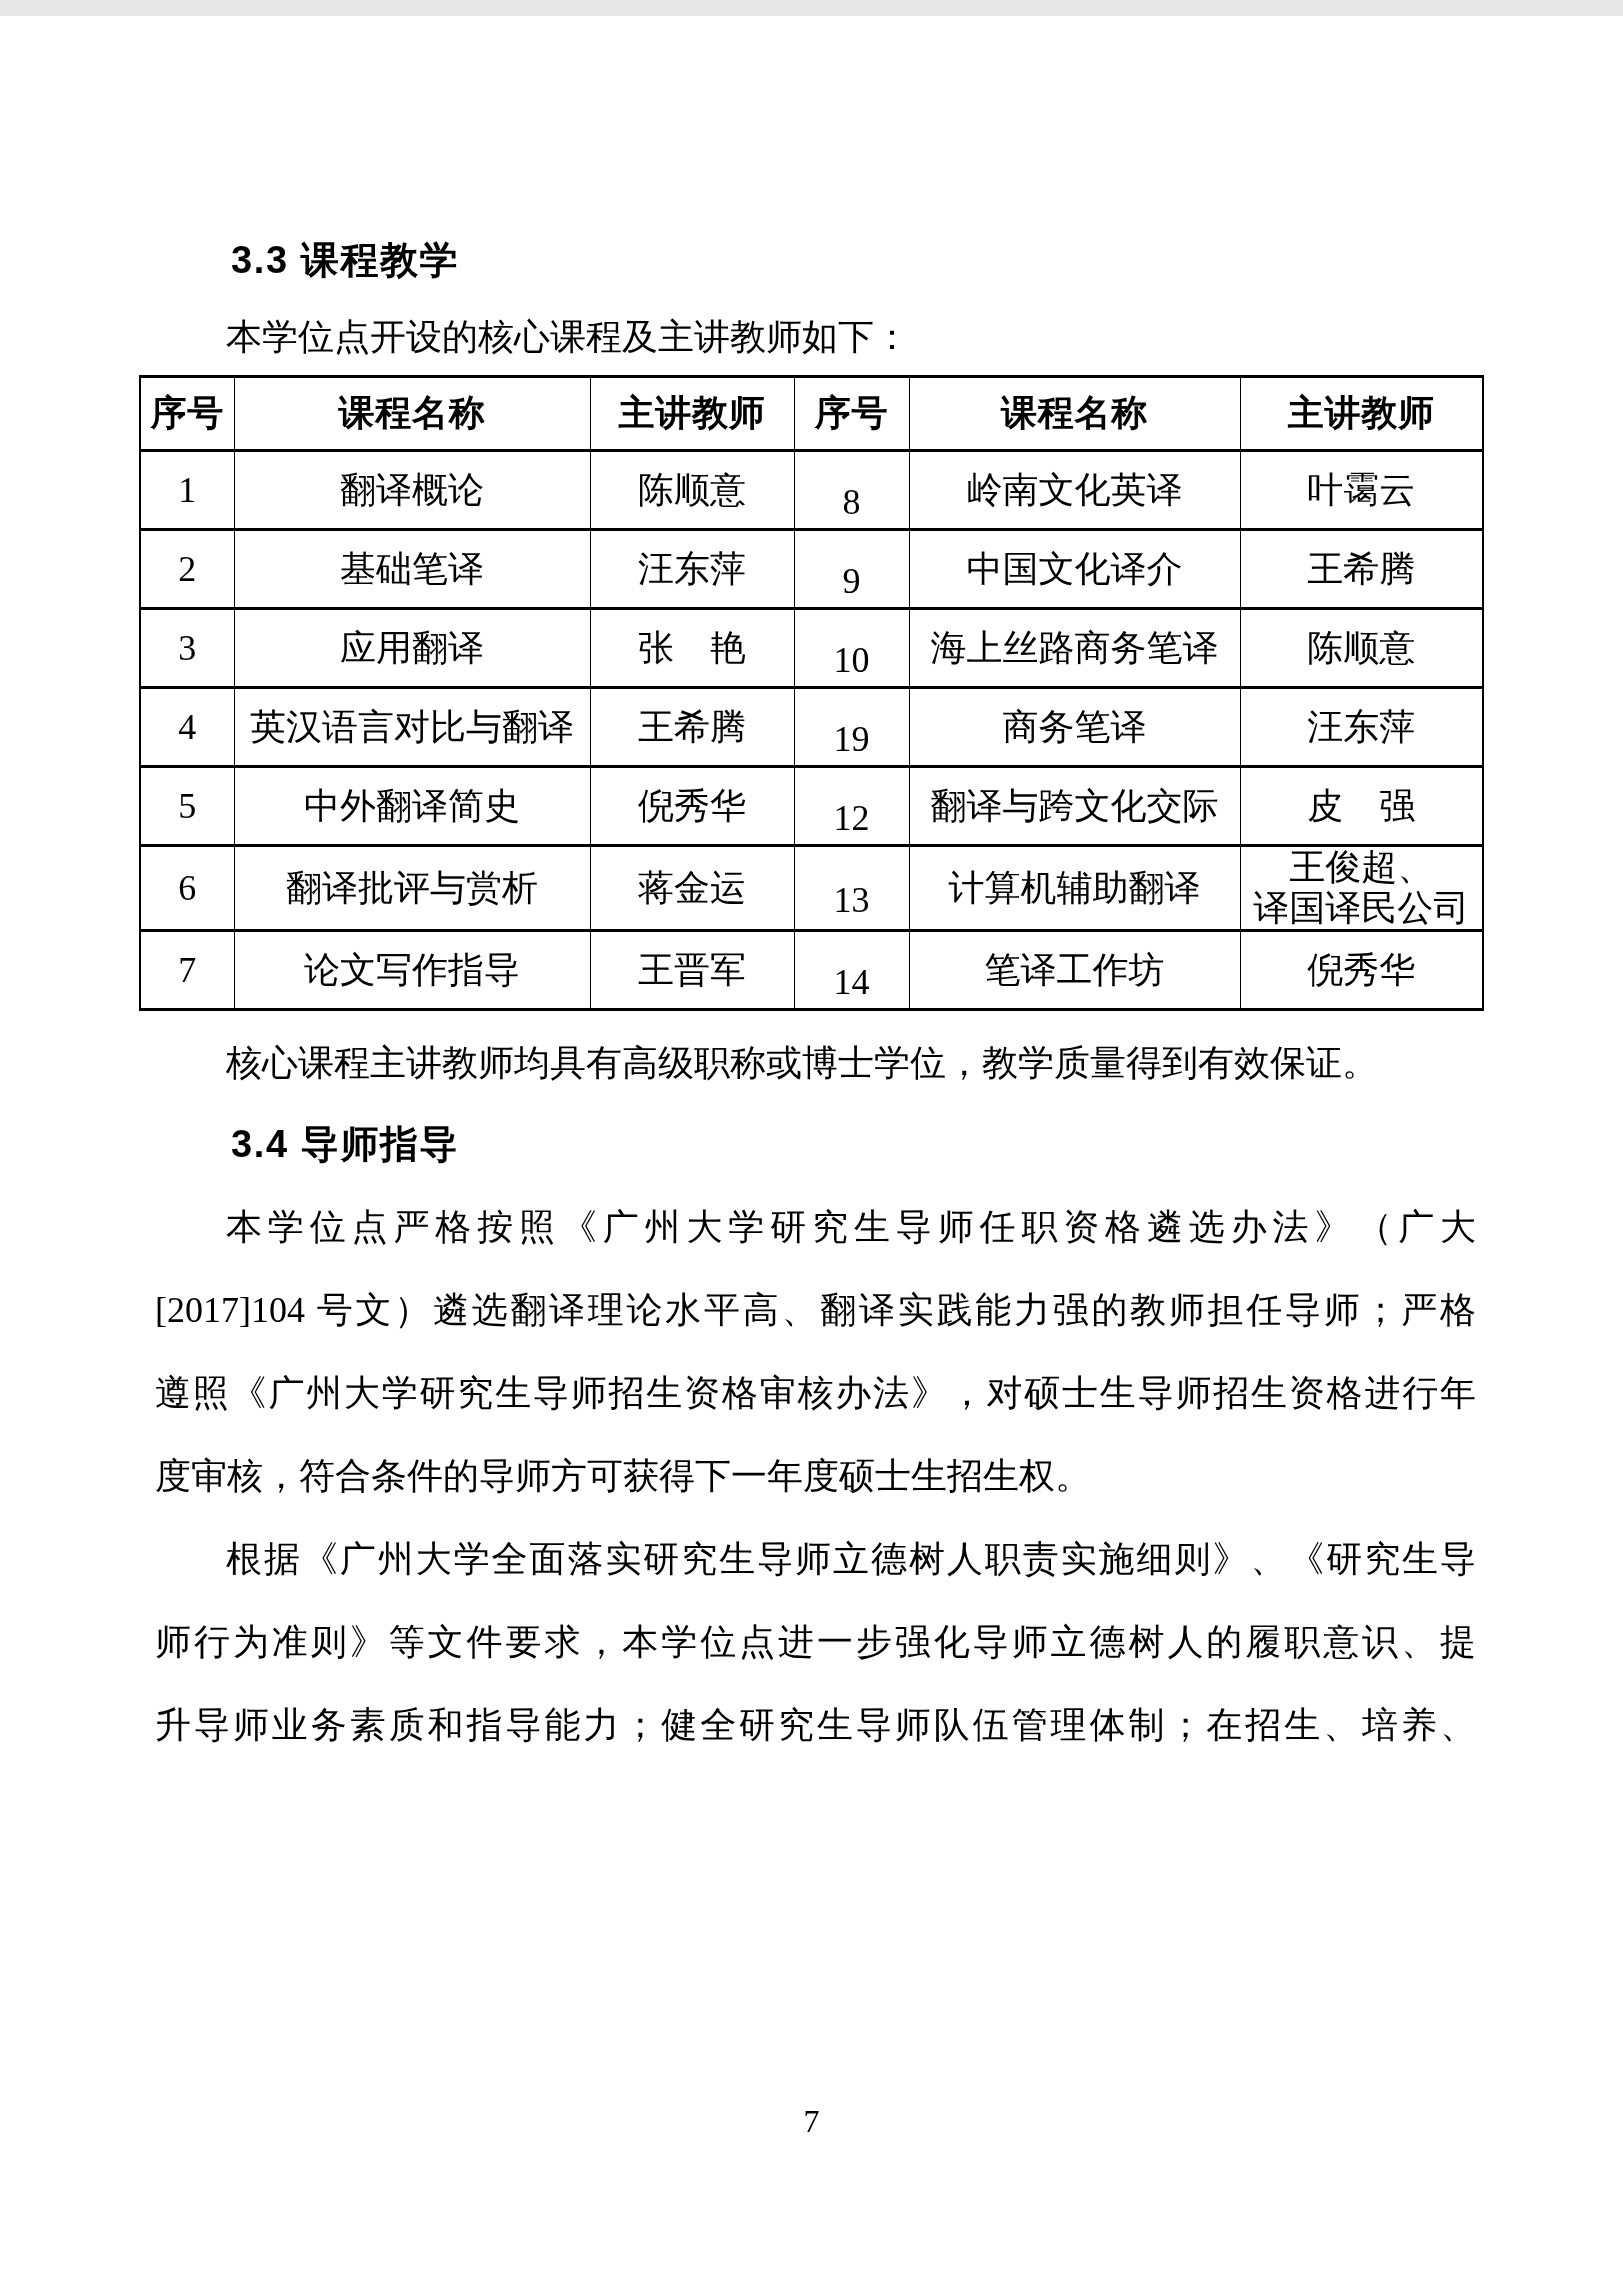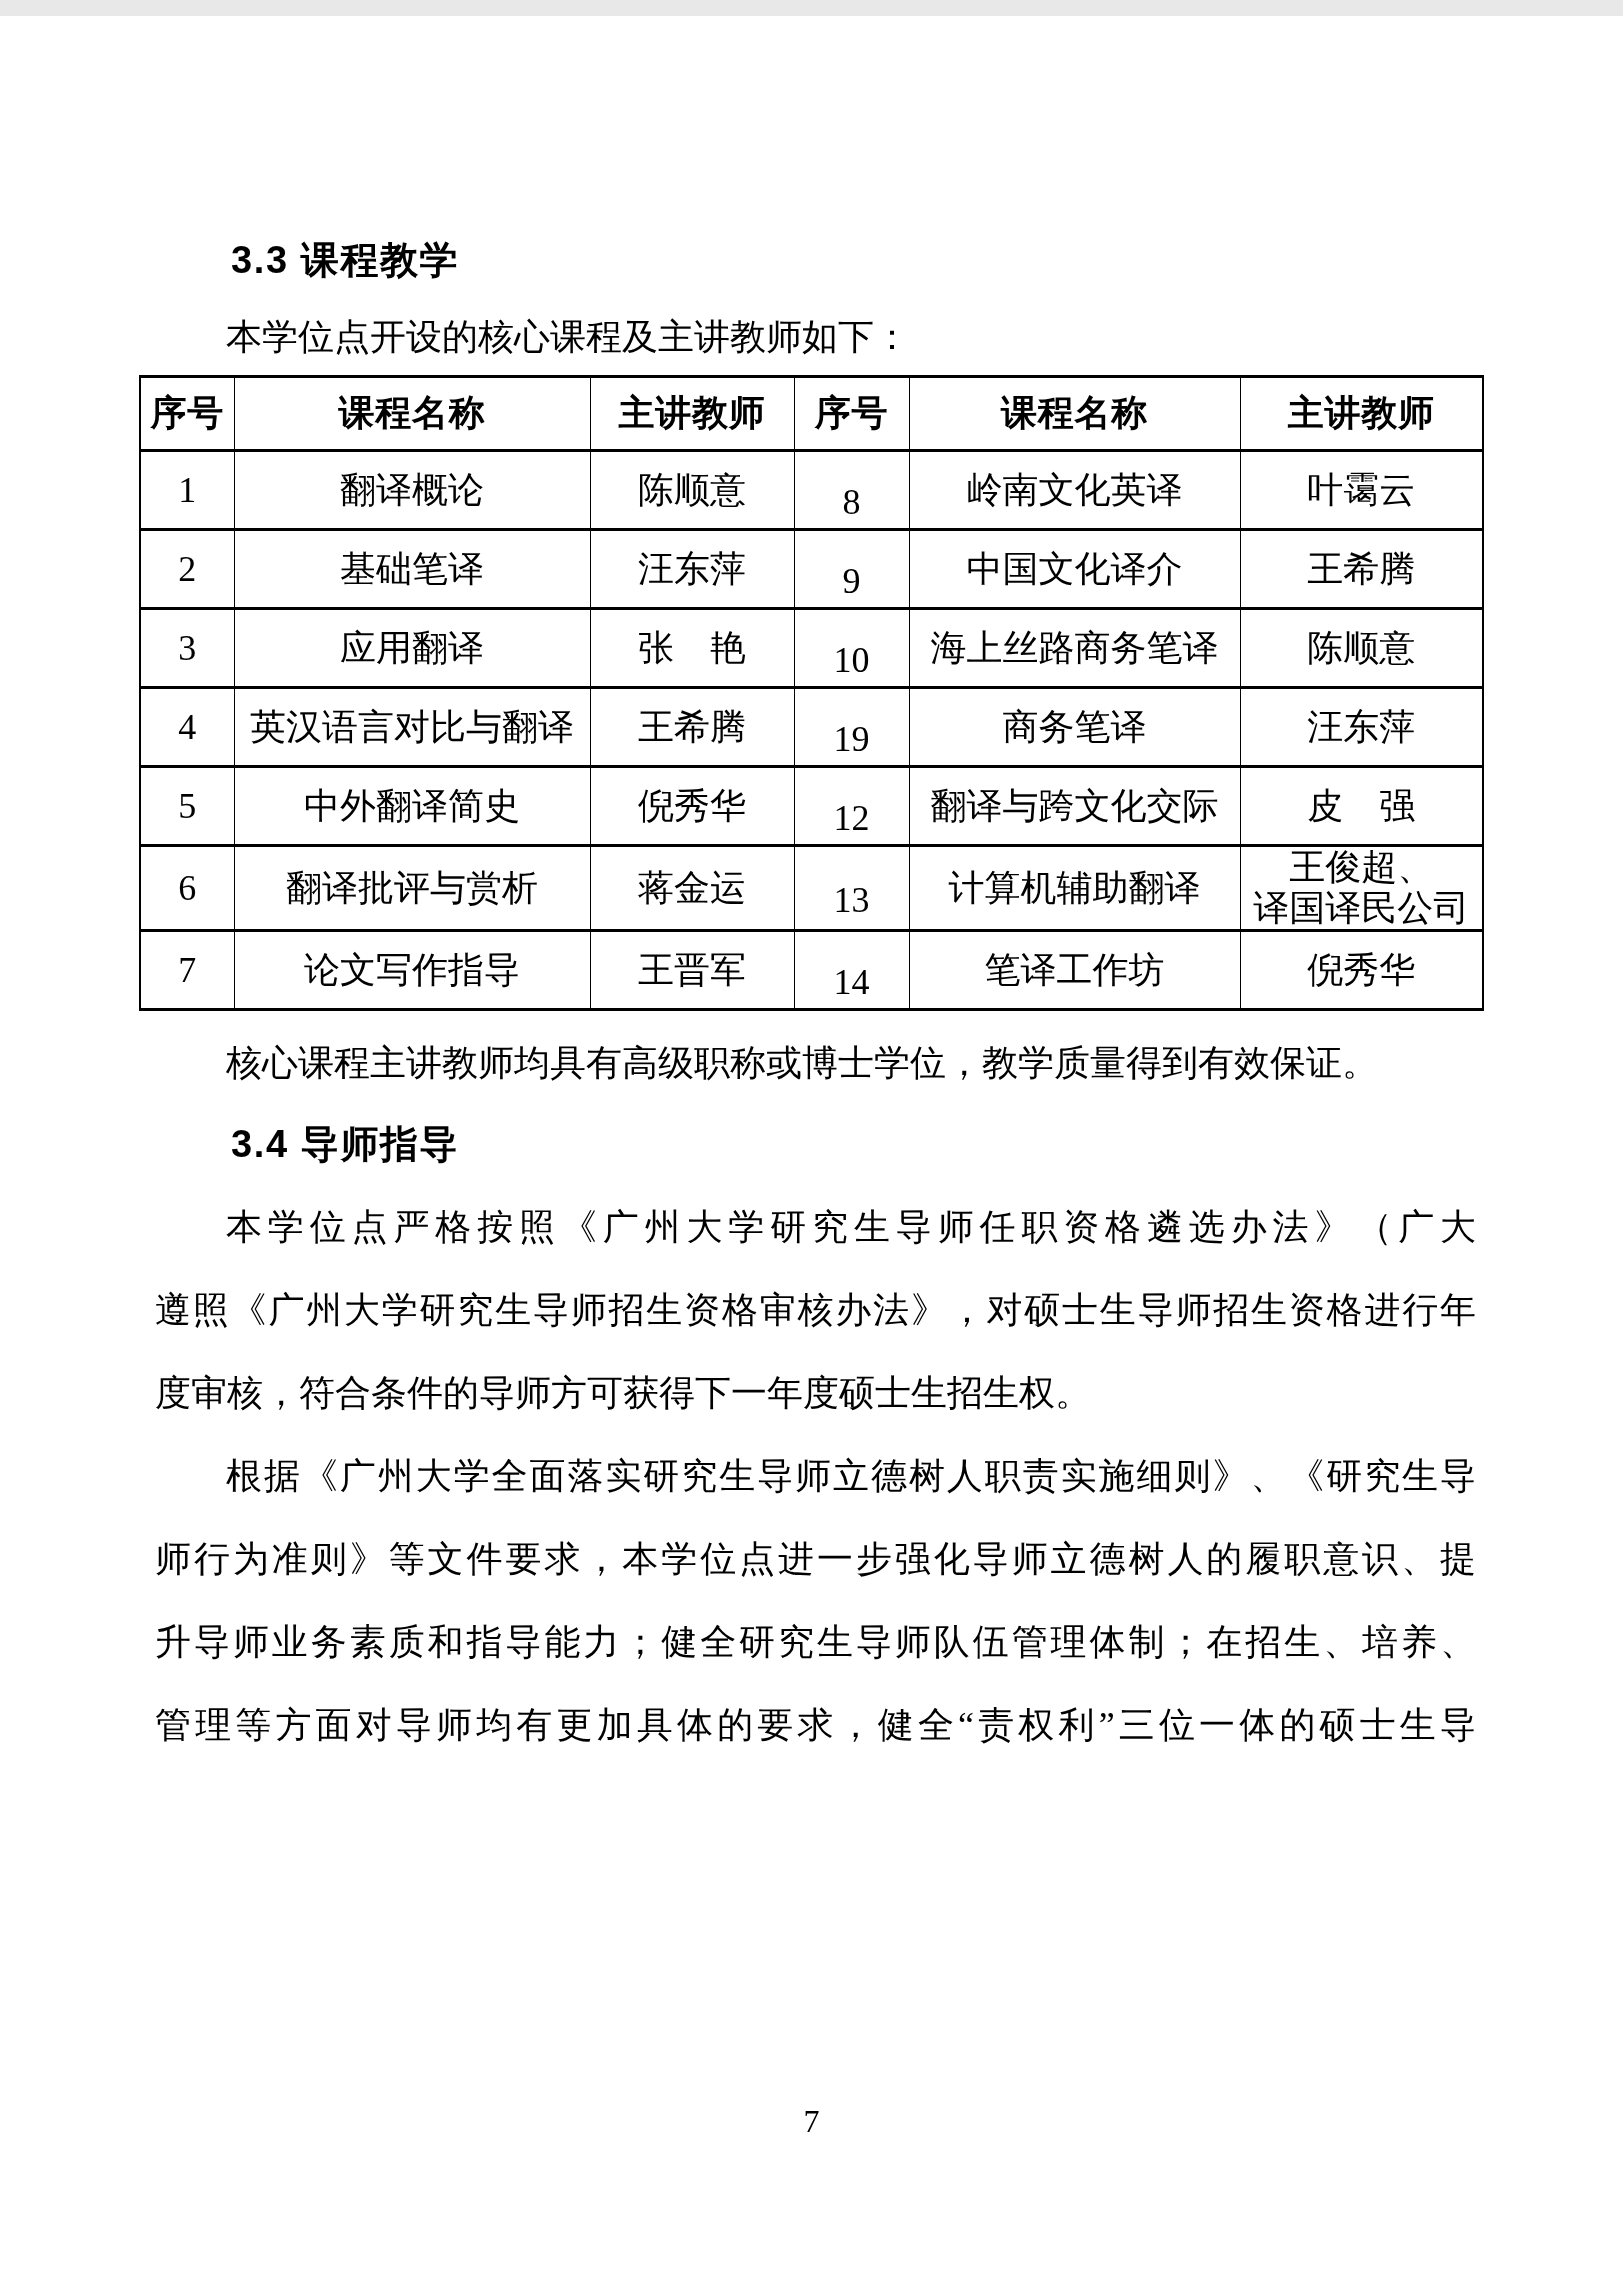--- a/index.html
+++ b/index.html
@@ -178,27 +178,27 @@
       </tbody>
   </table>
 
   <p class="note">核心课程主讲教师均具有高级职称或博士学位，教学质量得到有效保证。</p>
 
   <h2 class="heading heading-34">3.4 导师指导</h2>
 
   <div id="mentor-paragraphs">
       <div>
         <div class="para-line first-line">本学位点严格按照《广州大学研究生导师任职资格遴选办法》（广大</div>
+        <div class="para-line">[2017]104 号文）遴选翻译理论水平高、翻译实践能力强的教师担任导师；严格</div>
         <div class="para-line">遵照《广州大学研究生导师招生资格审核办法》，对硕士生导师招生资格进行年</div>
         <div class="para-line last-line">度审核，符合条件的导师方可获得下一年度硕士生招生权。</div>
       </div>
       <div>
         <div class="para-line first-line">根据《广州大学全面落实研究生导师立德树人职责实施细则》、《研究生导</div>
         <div class="para-line">师行为准则》等文件要求，本学位点进一步强化导师立德树人的履职意识、提</div>
         <div class="para-line">升导师业务素质和指导能力；健全研究生导师队伍管理体制；在招生、培养、</div>
-        <div class="para-line">管理等方面对导师均有更加具体的要求，健全“责权利”三位一体的硕士生导</div>
       </div>
     </div>
 
   <div class="page-number">7</div>
 
 </div>
 
 
 </body></html>

